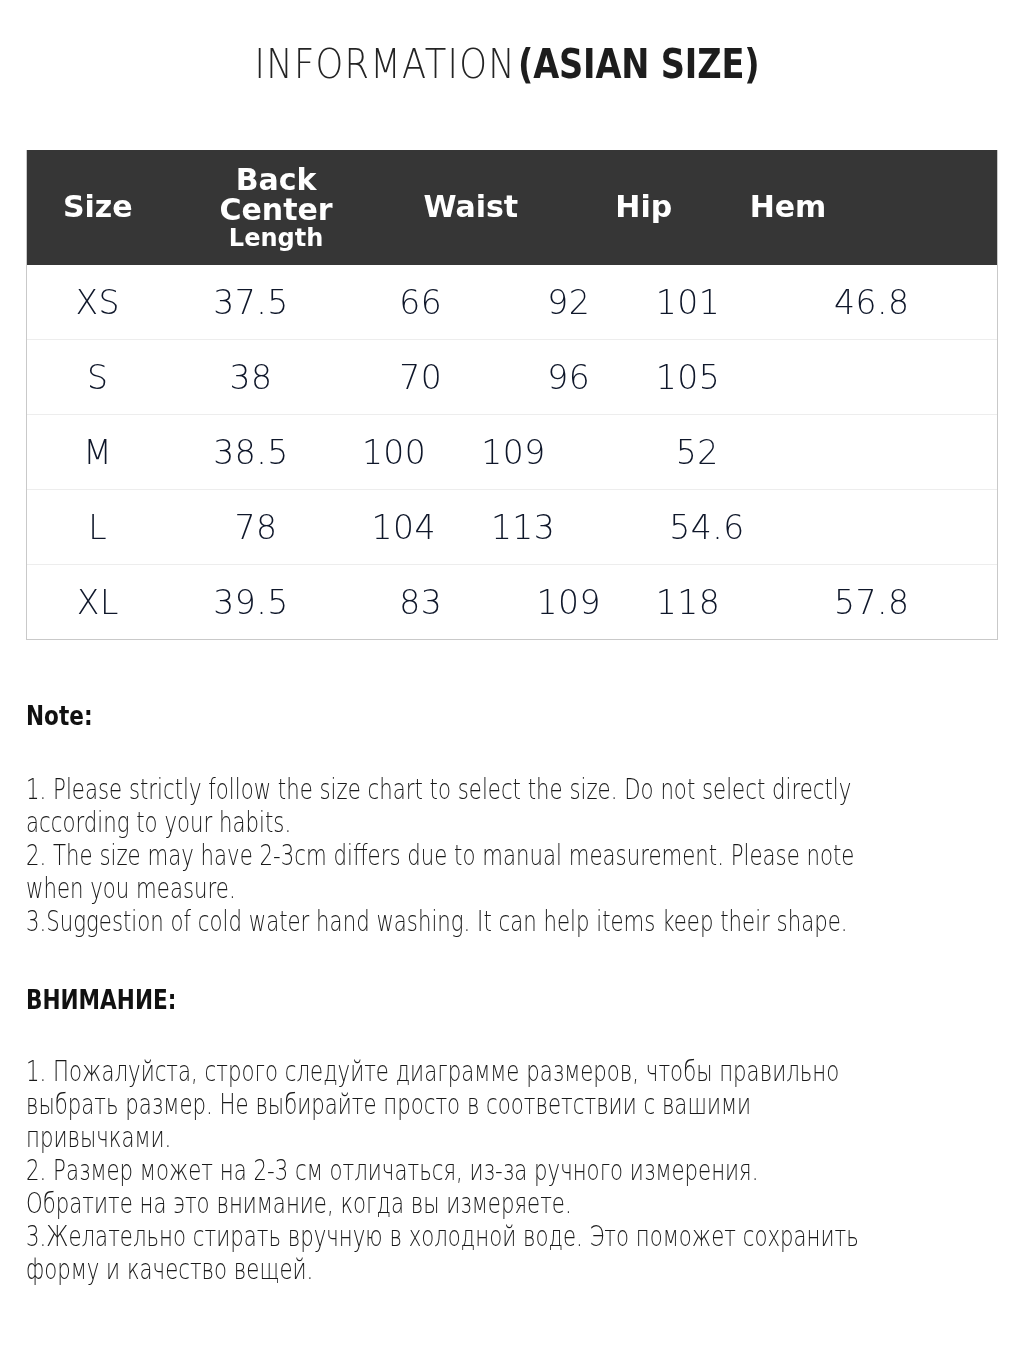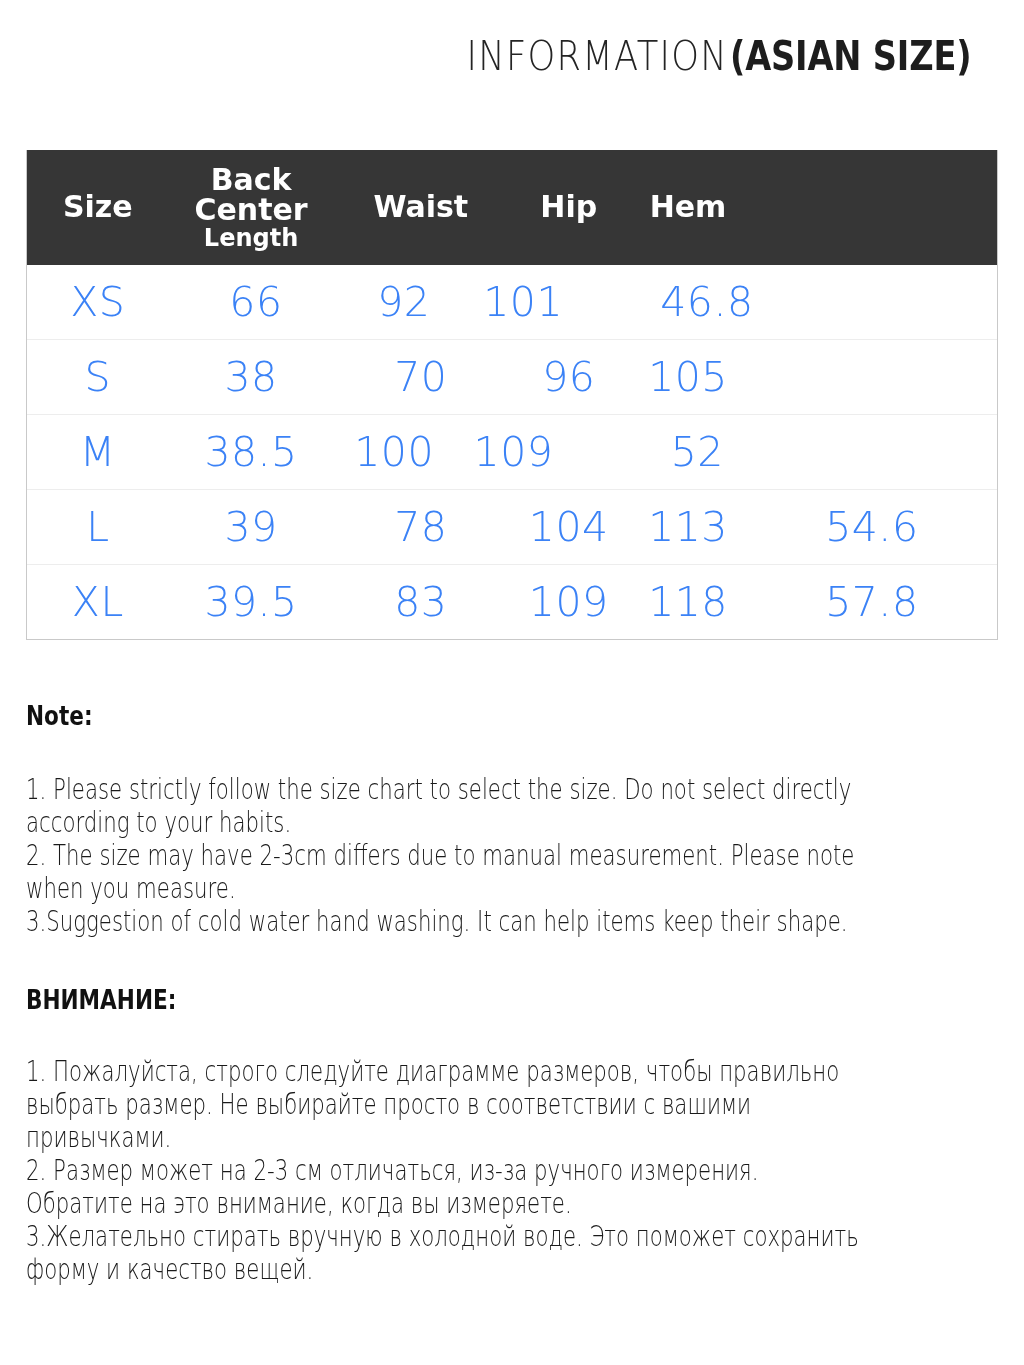--- a/index.html
+++ b/index.html
@@ -13,23 +13,23 @@
     position: relative;
     font-family: "Liberation Sans", sans-serif;
     color: #1a1a1a;
     overflow: hidden;
   }
 
   
   .title-wrap {
     position: absolute;
     left: 0;
-    top: 32px;
+    top: 40px;
     width: 1024px;
-    text-align: right;
+    text-align: center;
     white-space: nowrap;
   }
   .title-light {
     font-family: "DejaVu Sans", sans-serif;
     font-weight: 300;
     font-size: 41px;
     letter-spacing: 1.5px;
     color: #242424;
     transform: scaleX(0.86);
     display: inline-block;
@@ -56,20 +56,21 @@
     border: 1px solid #c9c9c9;
     border-top: none;
     box-sizing: border-box;
     background: #fff;
   }
   .thead-row {
     display: flex;
     background: #363636;
     height: 115px;
     align-items: center;
+    gap: 25px;
   }
   .tbody-row {
     display: flex;
     height: 74px;
     align-items: center;
     border-top: 1px solid #ededed;
   }
   .tbody-row.first {
     border-top: none;
   }
@@ -92,24 +93,24 @@
     font-weight: 700;
     font-size: 30px;
     line-height: 1.02;
     transform: scaleX(0.78);
     letter-spacing: 0px;
   }
   .th-sub {
     font-size: 24px;
   }
   .td {
-    color: #3b82f6;
+    color: #0f172a;
     font-family: "DejaVu Sans", sans-serif;
     font-weight: 300;
-    font-size: 41px;
+    font-size: 33px;
     transform: scaleX(0.72);
     letter-spacing: 0.5px;
   }
 
   
   .notes {
     position: absolute;
     left: 26px;
     top: 700px;
     width: 960px;
@@ -164,20 +165,21 @@
     <div class="cell c-hip">
       <span class="th">Hip</span>
     </div>
     <div class="cell c-hem">
       <span class="th">Hem</span>
     </div>
   </div>
 
   <div class="tbody-row first">
     <div class="cell c-size"><span class="td">XS</span></div>
+    <div class="cell c-bcl"><span class="td">37.5</span></div>
     <div class="cell c-waist"><span class="td">66</span></div>
     <div class="cell c-hip"><span class="td">92</span></div>
     <div class="cell c-hem"><span class="td">101</span></div>
     <div class="cell c-leg"><span class="td">46.8</span></div>
   </div>
 
   <div class="tbody-row">
     <div class="cell c-size"><span class="td">S</span></div>
     <div class="cell c-bcl"><span class="td">38</span></div>
     <div class="cell c-waist"><span class="td">70</span></div>
@@ -188,21 +190,20 @@
   <div class="tbody-row">
     <div class="cell c-size"><span class="td">M</span></div>
     <div class="cell c-bcl"><span class="td">38.5</span></div>
     <div class="cell c-hip"><span class="td">100</span></div>
     <div class="cell c-hem"><span class="td">109</span></div>
     <div class="cell c-leg"><span class="td">52</span></div>
   </div>
 
   <div class="tbody-row">
     <div class="cell c-size"><span class="td">L</span></div>
-    <div class="cell c-bcl"><span class="td">39</span></div>
     <div class="cell c-waist"><span class="td">78</span></div>
     <div class="cell c-hip"><span class="td">104</span></div>
     <div class="cell c-hem"><span class="td">113</span></div>
     <div class="cell c-leg"><span class="td">54.6</span></div>
   </div>
 
   <div class="tbody-row">
     <div class="cell c-size"><span class="td">XL</span></div>
     <div class="cell c-bcl"><span class="td">39.5</span></div>
     <div class="cell c-waist"><span class="td">83</span></div>

